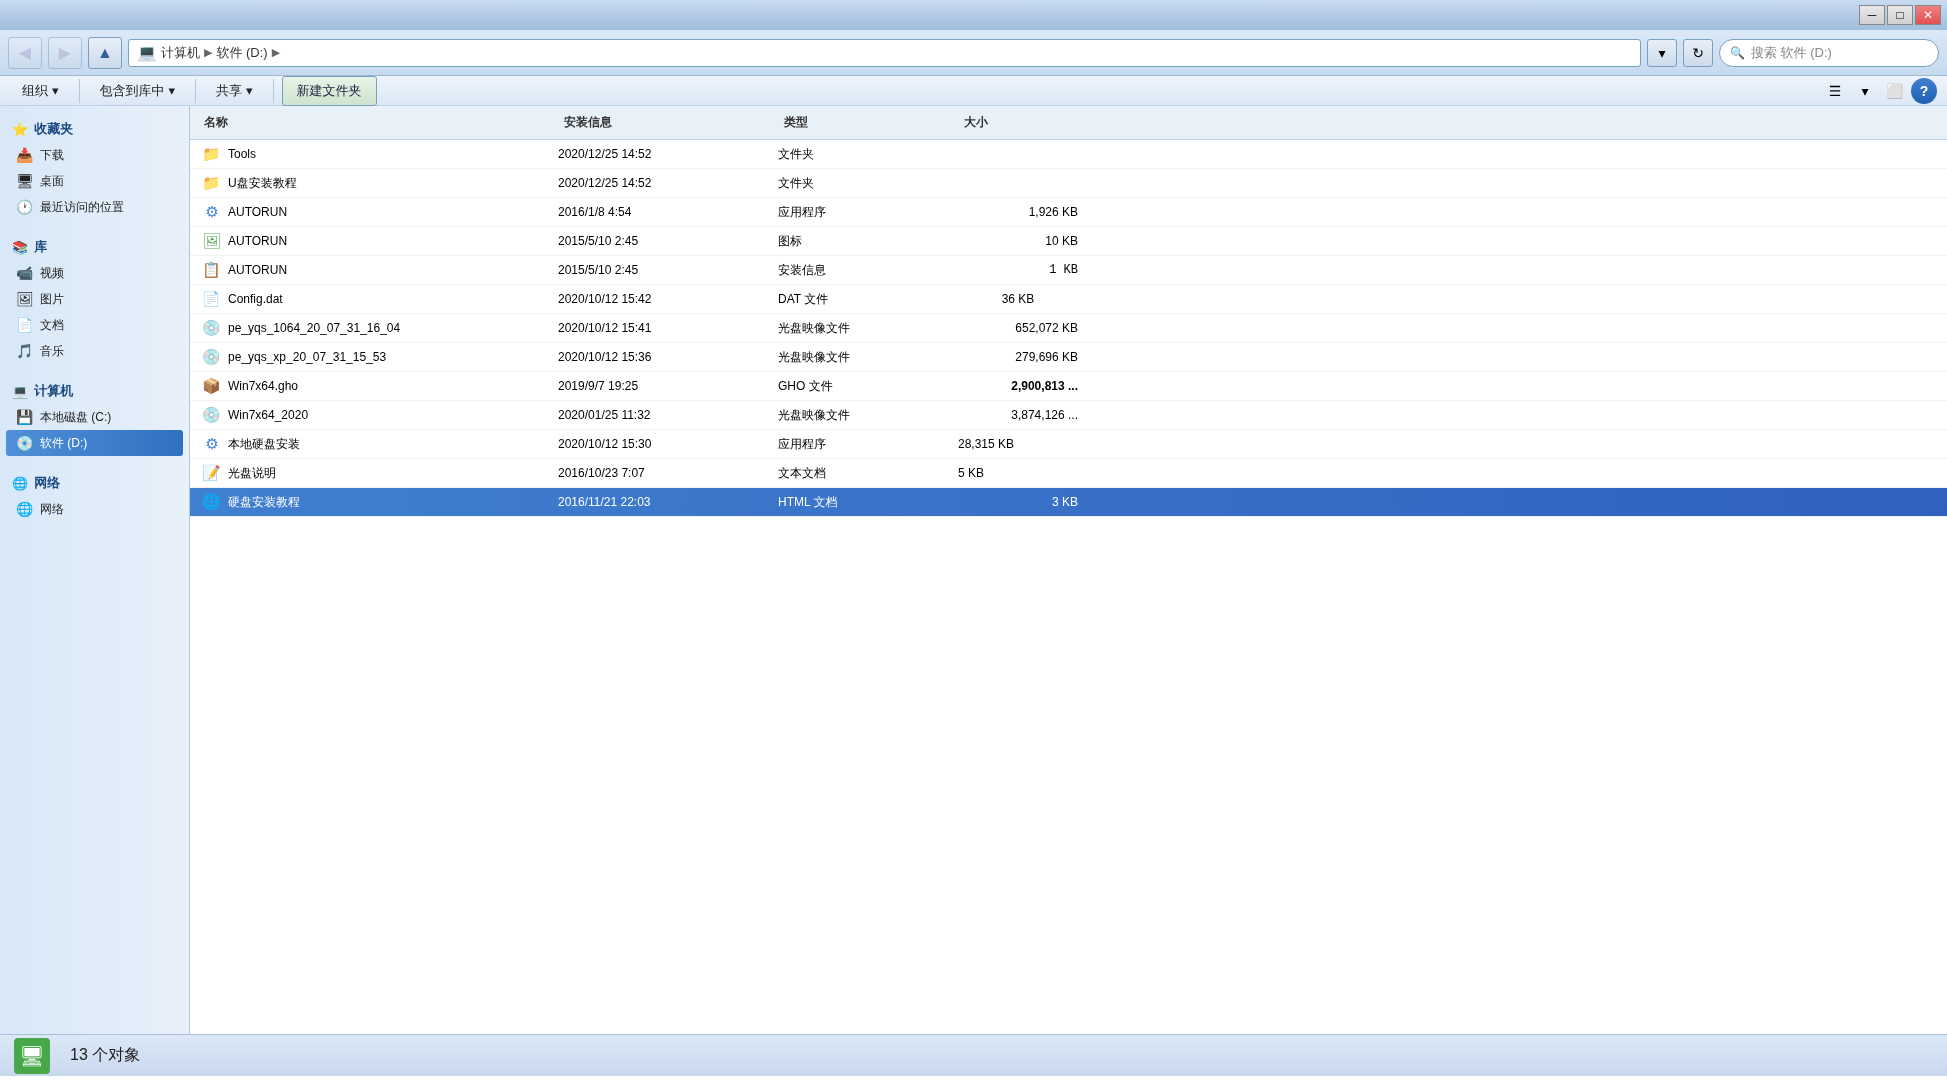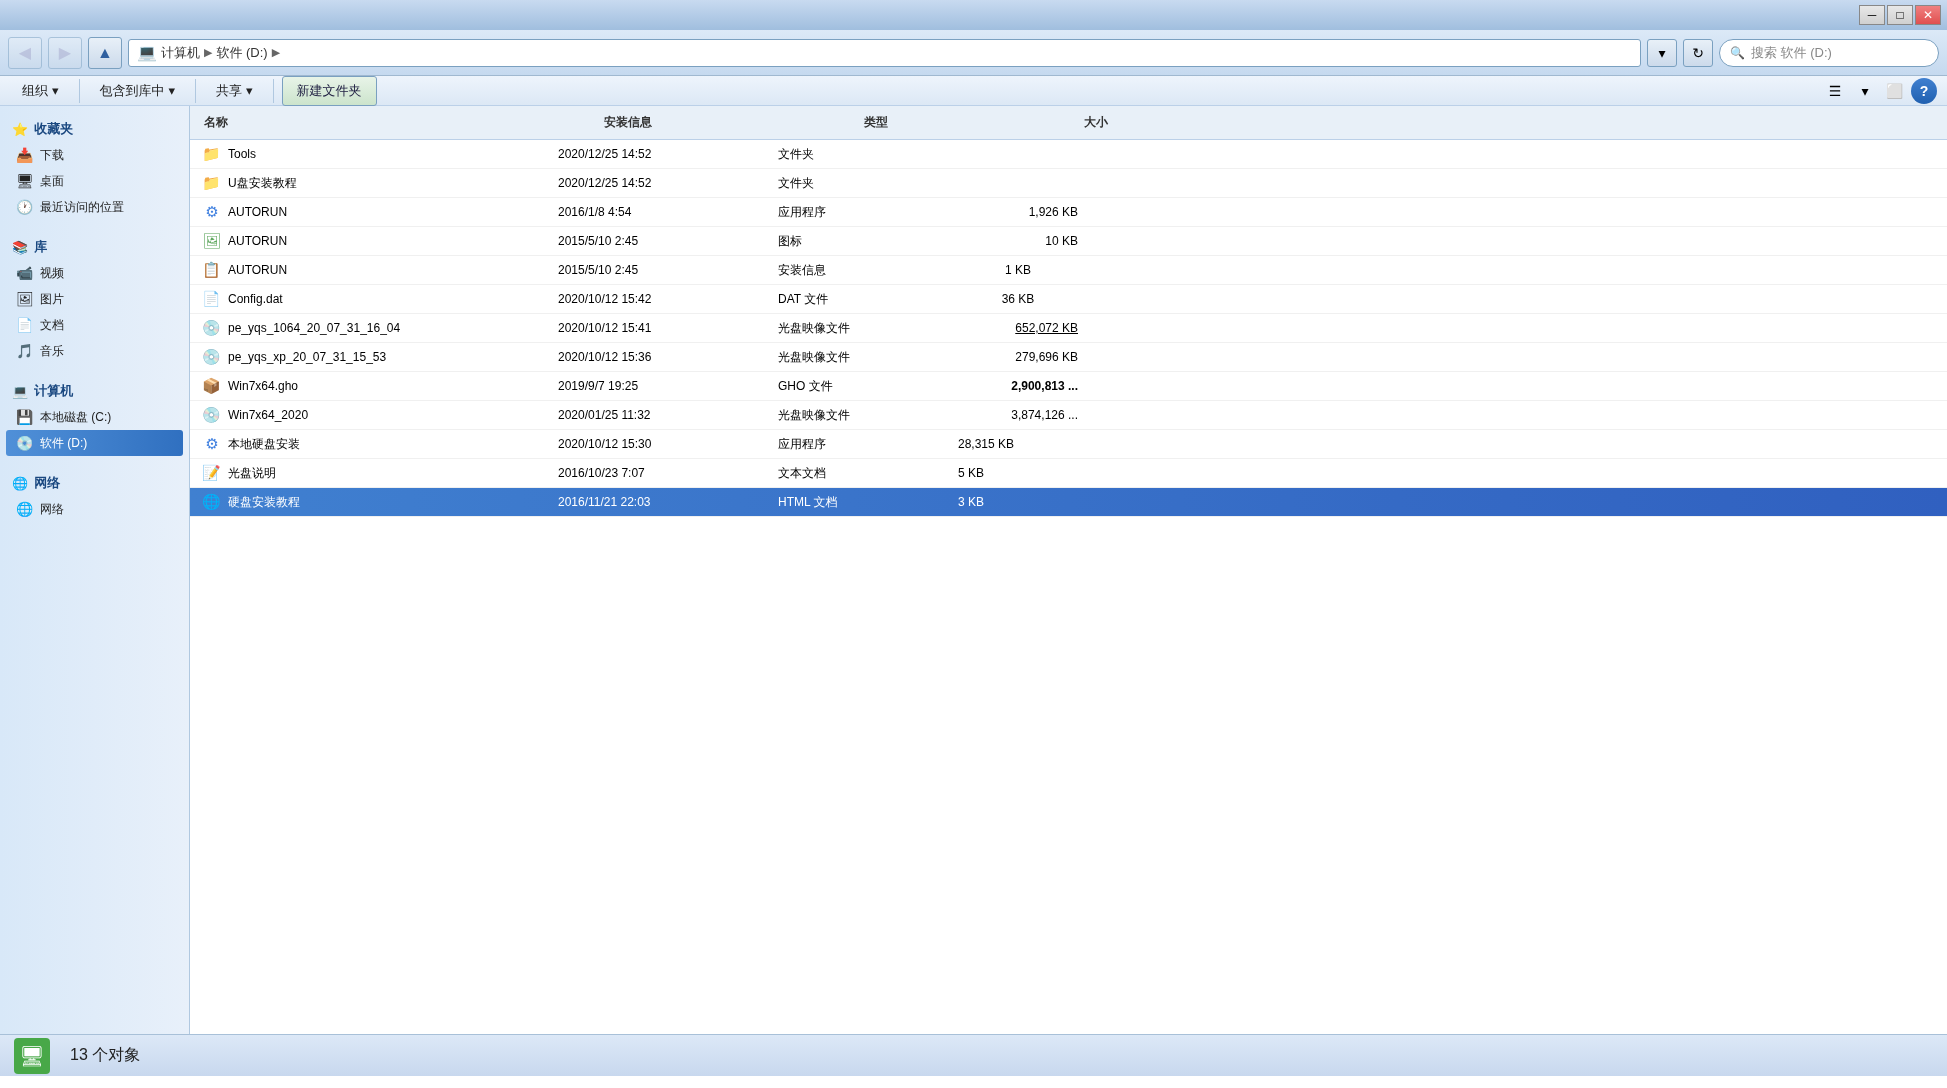--- a/index.html
+++ b/index.html
@@ -224,21 +224,20 @@
     }
     .file-list-header {
       display: grid;
       grid-template-columns: 360px 220px 180px 140px;
       padding: 6px 8px;
       background: #e8f0f8;
       border-bottom: 1px solid #bbd0e8;
       color: #333;
       font-size: 12px;
       font-weight: bold;
-      gap: 40px;
     }
     .col-header {
       padding: 2px 6px;
       cursor: pointer;
       user-select: none;
     }
     .file-list {
       flex: 1;
       overflow-y: auto;
       background: #fff;
@@ -488,39 +487,39 @@
       <div>图标</div>
       <div style="text-align:right;padding-right:20px;">10 KB</div>
     </div>
         <div class="file-row">
       <div class="file-name-cell">
         <span class="file-icon icon-inf">📋</span>
         <span>AUTORUN</span>
       </div>
       <div>2015/5/10 2:45</div>
       <div>安装信息</div>
-      <div style="text-align:center;padding-right:20px;">1 KB</div>
+      <div style="text-align:right;padding-right:20px;font-family:Liberation Mono, monospace;">1 KB</div>
     </div>
         <div class="file-row">
       <div class="file-name-cell">
         <span class="file-icon icon-dat">📄</span>
         <span>Config.dat</span>
       </div>
       <div>2020/10/12 15:42</div>
       <div>DAT 文件</div>
       <div style="text-align:center;padding-right:20px;">36 KB</div>
     </div>
         <div class="file-row">
       <div class="file-name-cell">
         <span class="file-icon icon-iso">💿</span>
         <span>pe_yqs_1064_20_07_31_16_04</span>
       </div>
       <div>2020/10/12 15:41</div>
       <div>光盘映像文件</div>
-      <div style="text-align:right;padding-right:20px;text-decoration:underline;">652,072 KB</div>
+      <div style="text-align:right;padding-right:20px;">652,072 KB</div>
     </div>
         <div class="file-row">
       <div class="file-name-cell">
         <span class="file-icon icon-iso">💿</span>
         <span>pe_yqs_xp_20_07_31_15_53</span>
       </div>
       <div>2020/10/12 15:36</div>
       <div>光盘映像文件</div>
       <div style="text-align:right;padding-right:20px;">279,696 KB</div>
     </div>
@@ -560,21 +559,21 @@
       <div>文本文档</div>
       <div style="text-align:left;padding-right:20px;">5 KB</div>
     </div>
         <div class="file-row selected">
       <div class="file-name-cell">
         <span class="file-icon icon-html">🌐</span>
         <span>硬盘安装教程</span>
       </div>
       <div>2016/11/21 22:03</div>
       <div>HTML 文档</div>
-      <div style="text-align:left;padding-right:20px;">3 KB</div>
+      <div style="text-align:right;padding-right:20px;">3 KB</div>
     </div>
       </div>
   </div>
 
 </div>
 
 <div class="status-bar">
   <div class="status-app-icon">🖥</div>
   <span class="status-text">13 个对象</span>
 </div>

